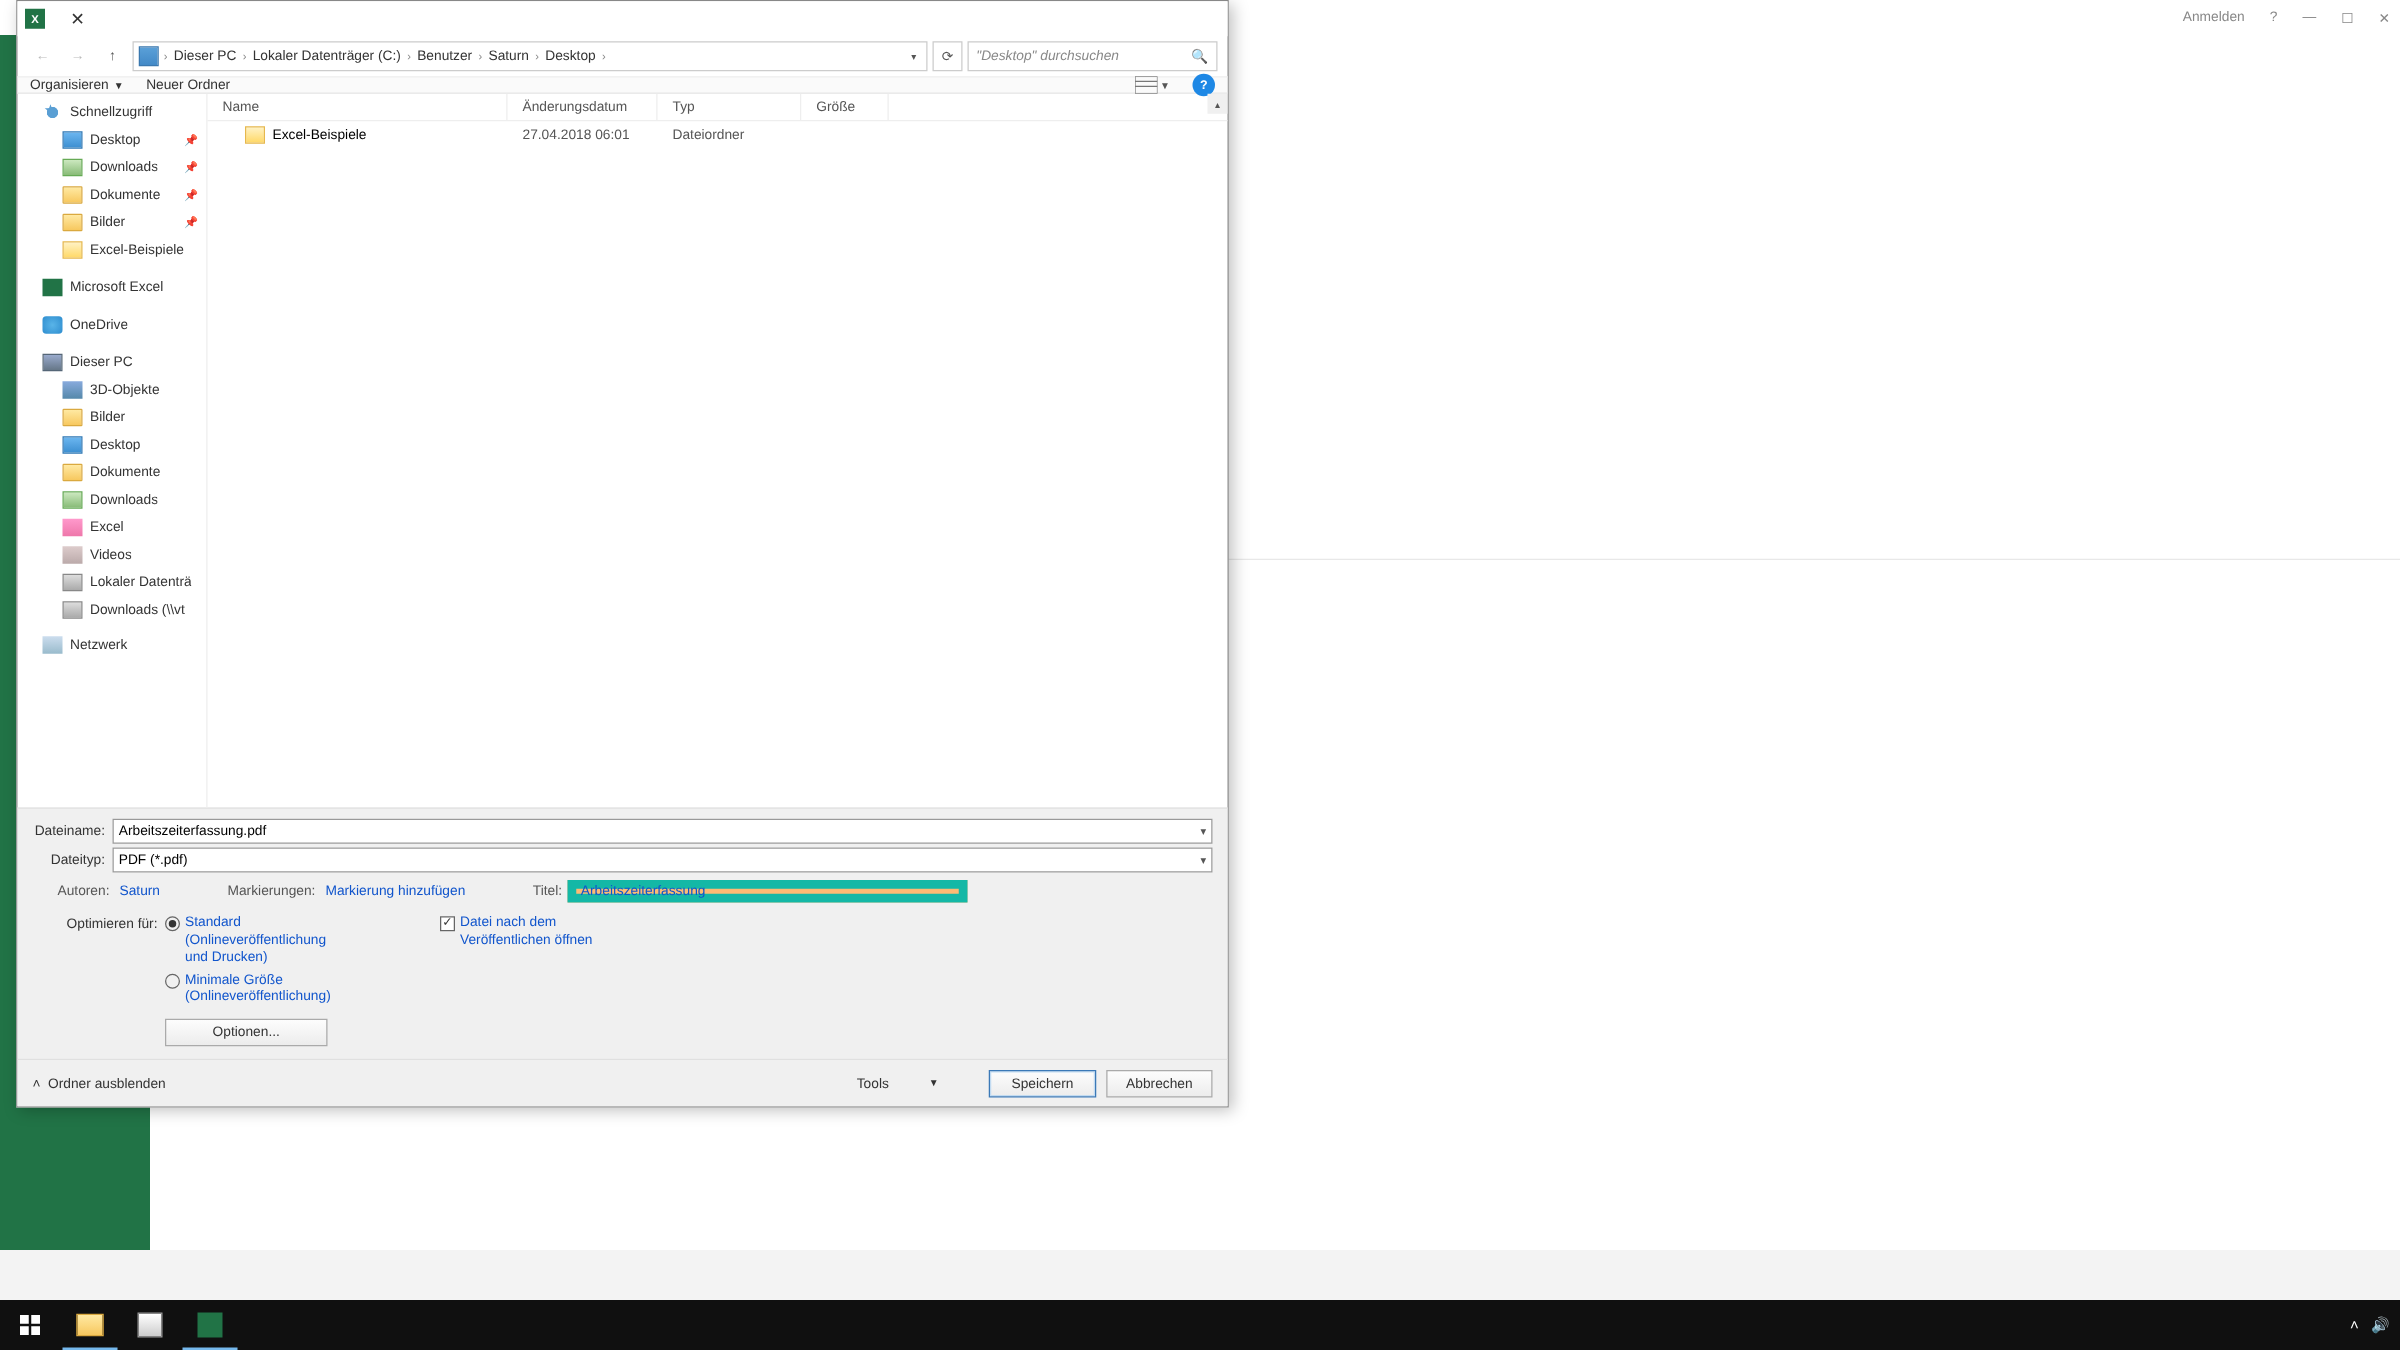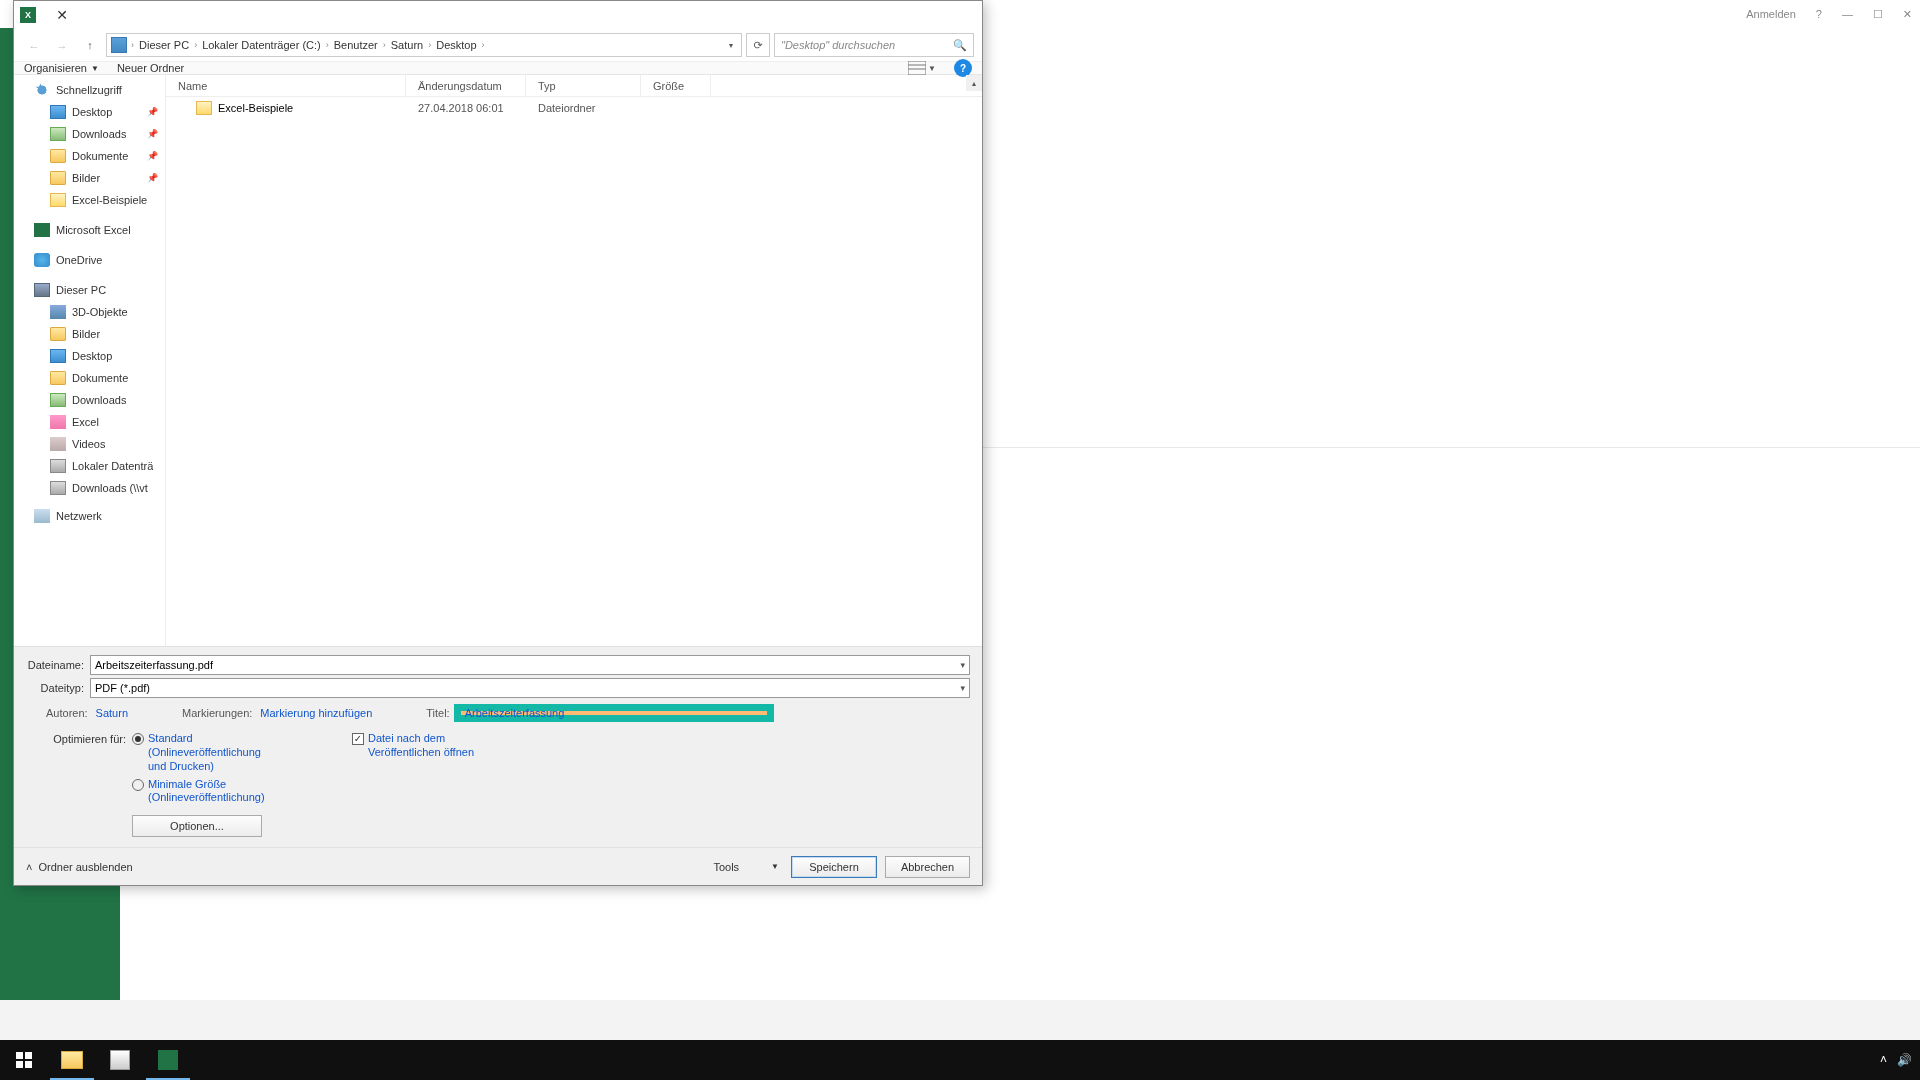--- a/index.html
+++ b/index.html
@@ -100,21 +100,21 @@
 .radio { width: 12px; height: 12px; border: 1px solid #666; border-radius: 50%; flex-shrink: 0; margin-top: 1px; display: flex; align-items: center; justify-content: center; }
 .radio.checked::after { content:""; width: 6px; height: 6px; background: #333; border-radius: 50%; }
 .radio-text { color: #1155cc; line-height: 1.25; }
 .check-group { margin-left: 80px; }
 .check-item { display: flex; align-items: flex-start; gap: 4px; }
 .checkbox { width: 12px; height: 12px; border: 1px solid #666; flex-shrink: 0; margin-top: 1px; display: flex; align-items: center; justify-content: center; background: #fff; }
 .checkbox.checked::after { content: "✓"; font-size: 10px; color: #333; line-height: 1; }
 
 .options-btn { margin-top: 6px; margin-left: 106px; }
 .btn { height: 22px; padding: 0 16px; border: 1px solid #aaa; background: linear-gradient(#fdfdfd,#ececec); color: #333; display: inline-flex; align-items: center; justify-content: center; }
-.btn.primary { border: 1px solid #3b79b7; box-shadow: inset 0 0 0 1px #c2dbf1; }
+.btn.primary { border: 1px solid #3b79b7; box-shadow: inset 0 0 0 1px #c2dbf1; margin-left: 28px; }
 
 .footer-row { height: 38px; border-top: 1px solid #e0e0e0; background: #f0f0f0; display: flex; align-items: center; padding: 0 12px; }
 .hide-folders { display: flex; align-items: center; gap: 6px; color: #333; }
 .footer-spacer { flex: 1; }
 .tools { display: flex; align-items: center; gap: 20px; margin-right: 12px; color: #333; }
 .footer-btns { display: flex; gap: 8px; }
 
 
 .taskbar { position: absolute; bottom: 0; left: 0; right: 0; height: 40px; background: #101010; display: flex; align-items: center; }
 .tb-start { width: 48px; height: 40px; display: flex; align-items: center; justify-content: center; color: #fff; font-size: 16px; }

